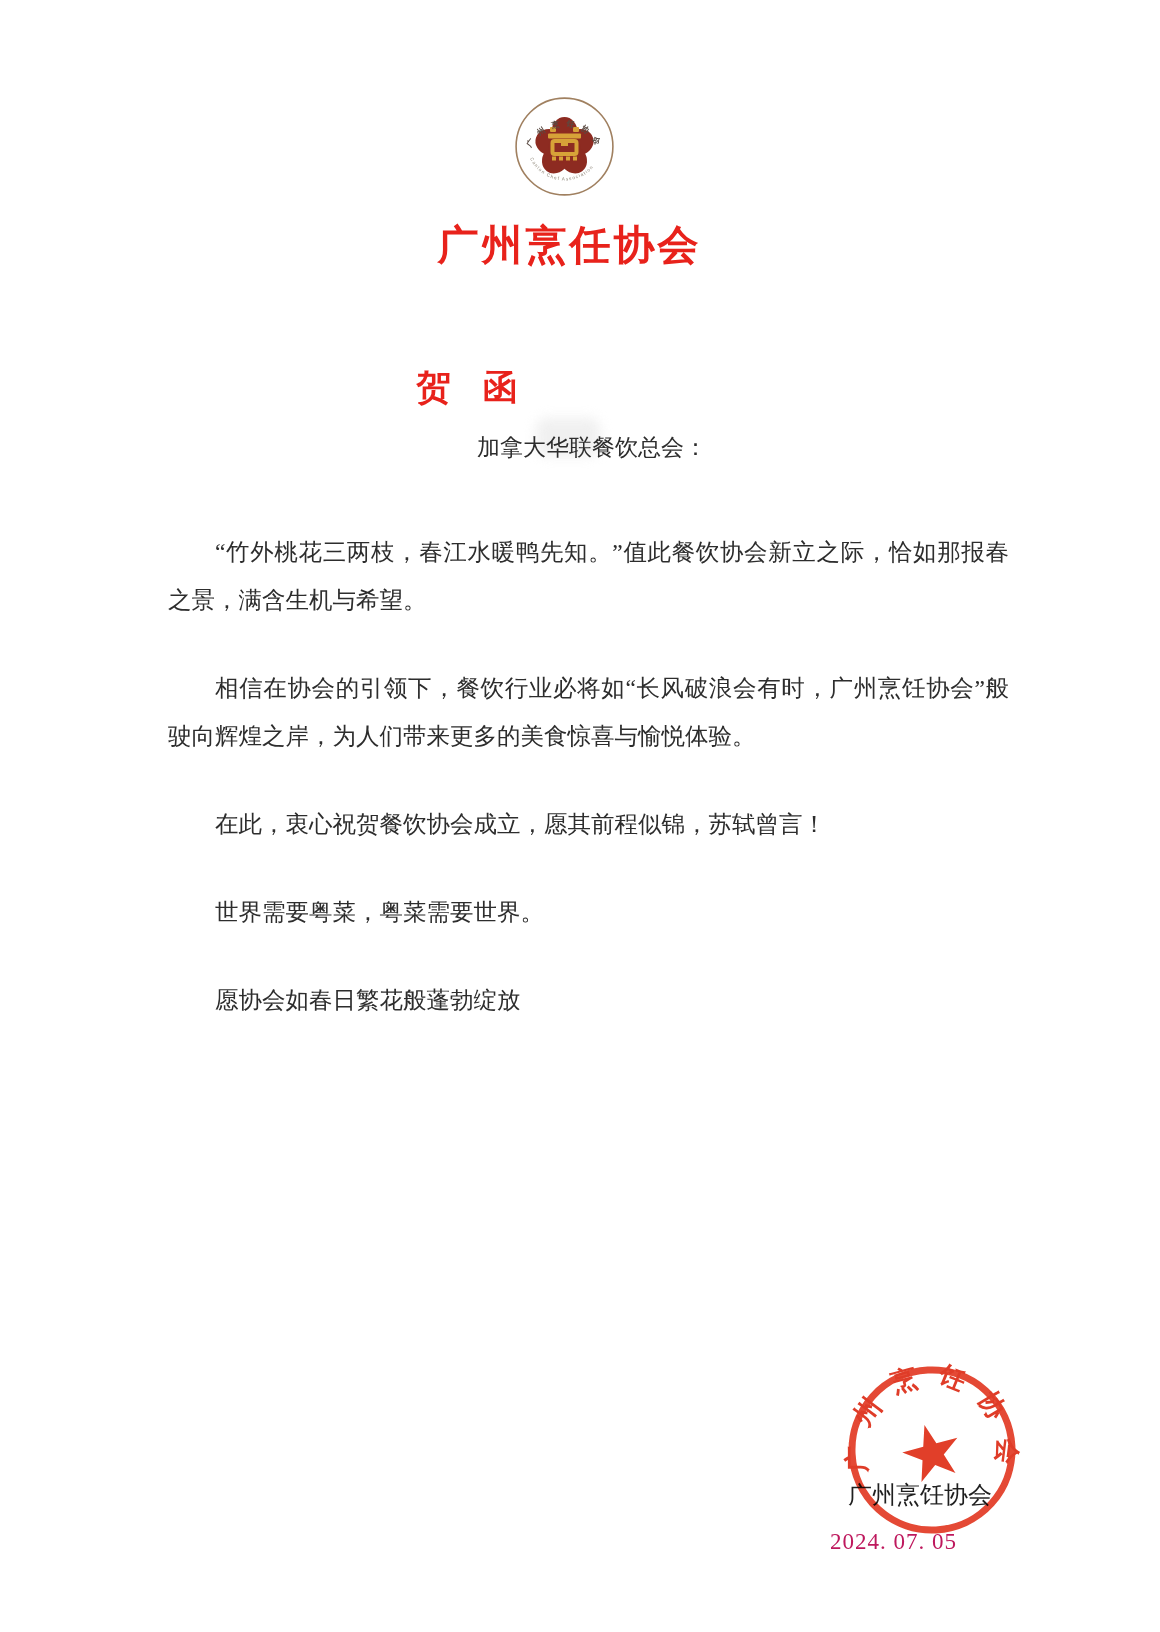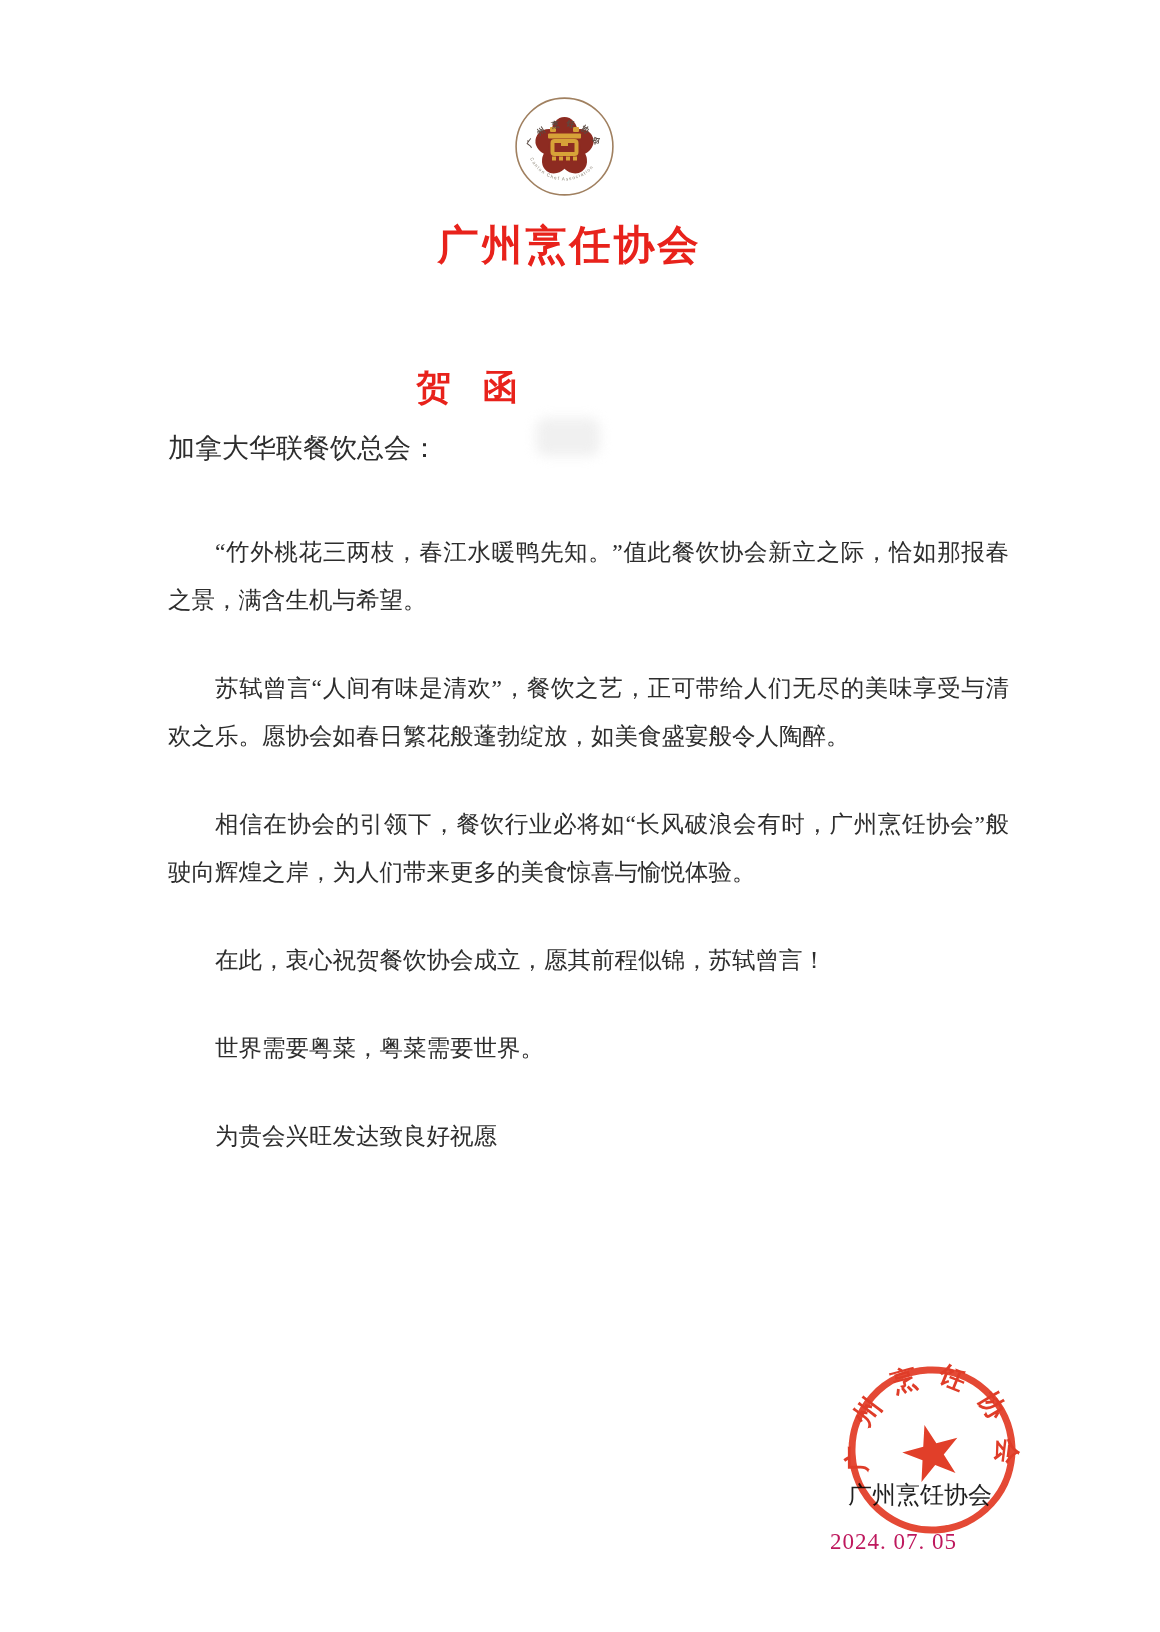--- a/index.html
+++ b/index.html
@@ -28,21 +28,21 @@
   }
   .smudge{
     position:absolute;left:536px;top:418px;width:64px;height:38px;
     background:#ebebeb;border-radius:10px;filter:blur(6px);opacity:.75;
   }
   .letter-body{
     position:absolute;left:168px;top:424px;width:848px;
     color:#2d2d2d;
   }
   .salutation{
-    font-size:27px;line-height:48px;margin:0 0 56px 0;
+    font-size:23px;line-height:48px;margin:0 0 56px 0;text-align:center;
   }
   .letter-body p.para{
     font-size:23.5px;line-height:48px;margin:0 7px 40px 0;
     text-indent:2em;text-align:justify;
   }
   .signature{
     position:absolute;left:846px;top:1479px;width:148px;
     text-align:center;font-size:24px;color:#1f1f1f;white-space:nowrap;
   }
   .sign-date{
@@ -103,25 +103,24 @@
 
   <div class="org-title">广州烹任协会</div>
 
   <div class="letter-title">贺 函</div>
 
   <div class="smudge"></div>
 
   <div class="letter-body">
     <div class="salutation">加拿大华联餐饮总会：</div>
     <p class="para">“竹外桃花三两枝，春江水暖鸭先知。”值此餐饮协会新立之际，恰如那报春之景，满含生机与希望。</p>
-    <p class="para">苏轼曾言“人间有味是清欢”，餐饮之艺，正可带给人们无尽的美味享受与清欢之乐。愿协会如春日繁花般蓬勃绽放，如美食盛宴般令人陶醉。</p>
     <p class="para">相信在协会的引领下，餐饮行业必将如“长风破浪会有时，广州烹饪协会”般驶向辉煌之岸，为人们带来更多的美食惊喜与愉悦体验。</p>
     <p class="para">在此，衷心祝贺餐饮协会成立，愿其前程似锦，苏轼曾言！</p>
     <p class="para">世界需要粤菜，粤菜需要世界。</p>
-    <p class="para">为贵会兴旺发达致良好祝愿</p>
+    <p class="para">愿协会如春日繁花般蓬勃绽放</p>
   </div>
 
   <div class="signature">广州烹饪协会</div>
   <div class="sign-date">2024. 07. 05</div>
 
   <svg class="seal" viewBox="0 0 188 188" aria-hidden="true">
     <defs>
       <path id="sealArc" d="M 32,117 A 66,66 0 1 1 156,117" fill="none"></path>
     </defs>
     <circle cx="94" cy="94" r="80" fill="none" stroke="#e0331b" stroke-width="7" opacity="0.95"></circle>

